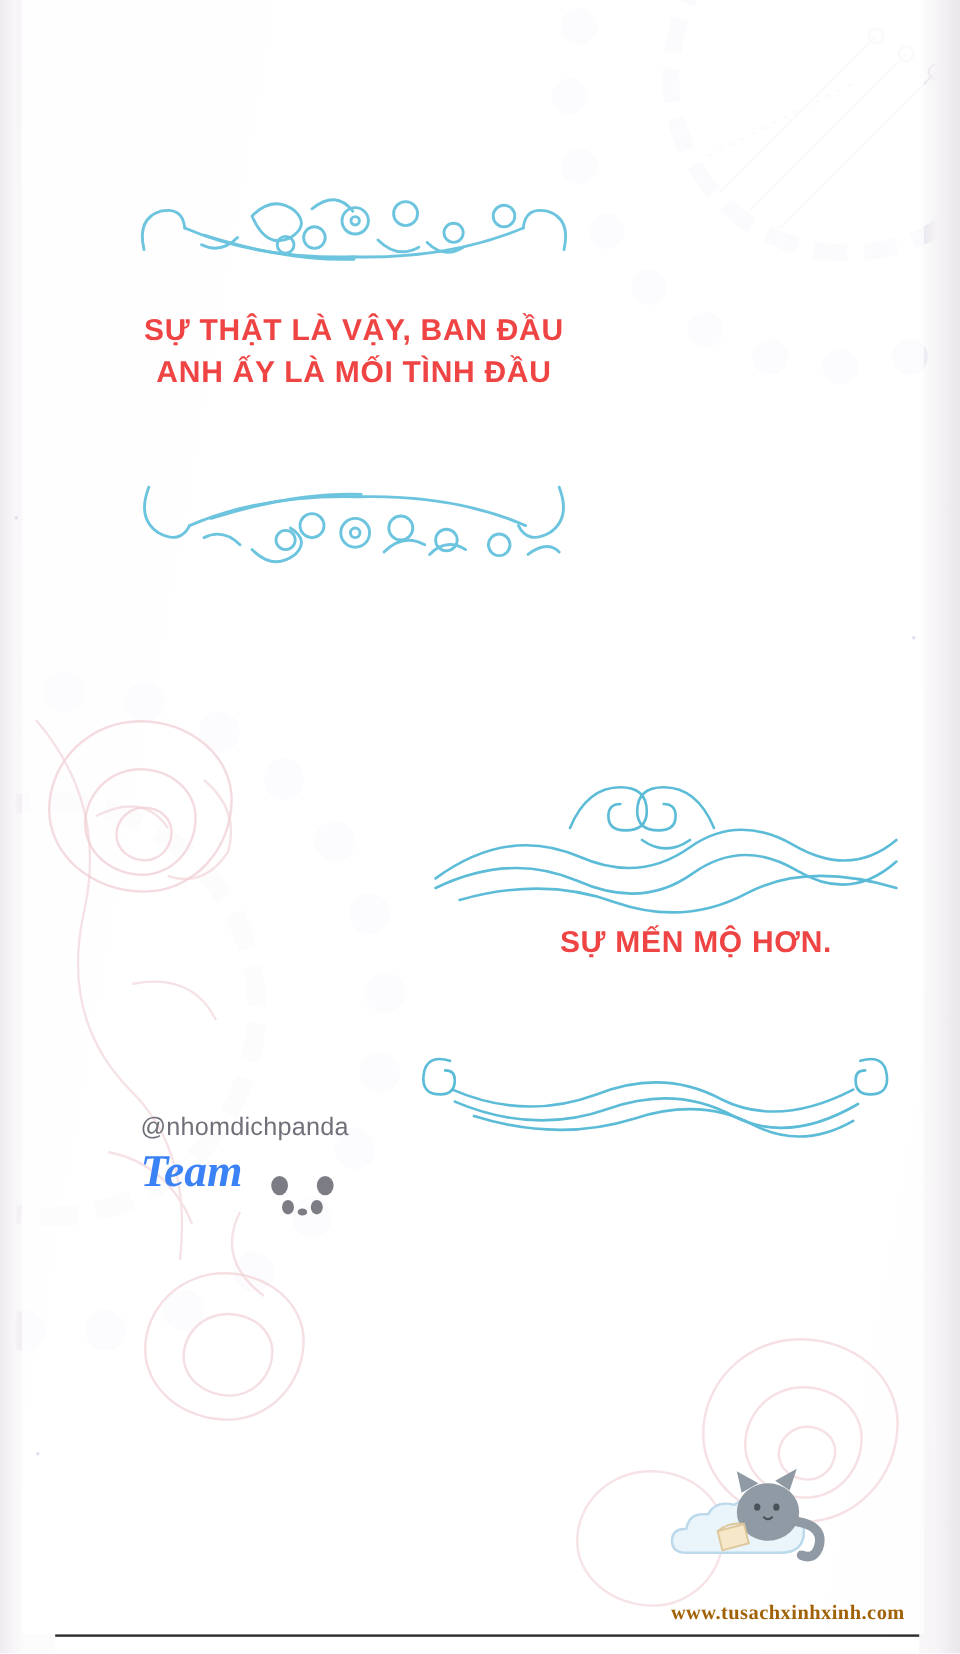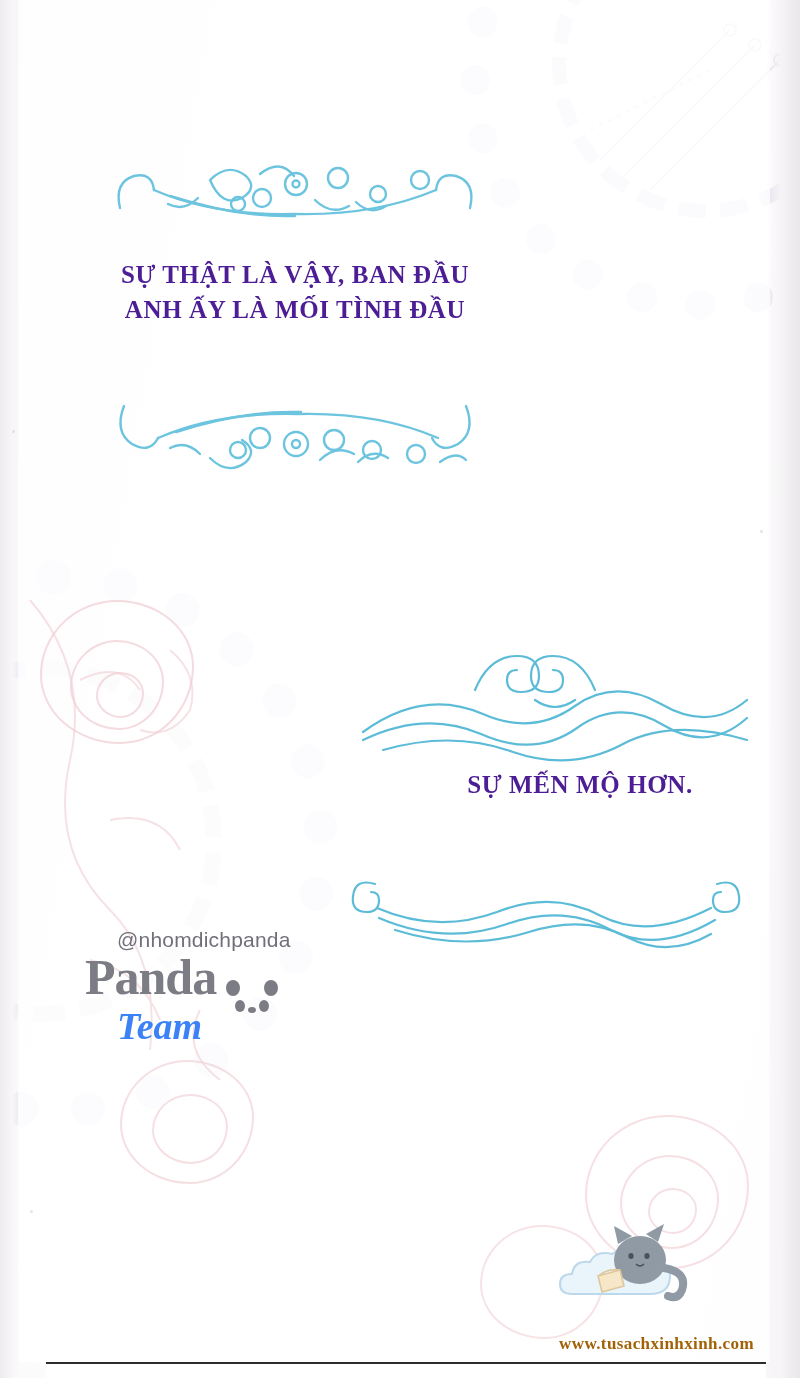--- a/index.html
+++ b/index.html
@@ -105,22 +105,22 @@
   .rose-d { left: 120px; top: 1060px; width: 130px; height: 120px; border-color:#f2d4d8; }
   .rose-e { left: 152px; top: 1094px; width: 72px; height: 66px; border-color:#f2d4d8; }
   .rose-f { left: 585px; top: 1115px; width: 160px; height: 150px; border-color:#f3d6da; }
   .rose-g { left: 620px; top: 1155px; width: 95px; height: 90px; border-color:#f3d6da; }
   .rose-h { left: 648px; top: 1188px; width: 45px; height: 42px; border-color:#f3d6da; }
   .rose-i { left: 480px; top: 1225px; width: 120px; height: 110px; border-color:#f4dade; }
 
   
   .quote {
     position: absolute;
-    color: #4c1d95;
-    font-family: Liberation Serif, serif;
+    color: #ef4444;
+    font-family: Liberation Sans, sans-serif;
     font-weight: bold;
     letter-spacing: 0.6px;
     line-height: 1.38;
     font-size: 25px;
   }
   .quote-1 {
     left: 120px;
     top: 258px;
     width: 350px;
     text-align: center;
@@ -320,21 +320,20 @@
       <path d="M30 18 q-20 -6 -22 12 q-2 16 14 16 q12 0 12 -12 q0 -8 -8 -8"></path>
       <path d="M372 18 q20 -6 22 12 q2 16 -14 16 q-12 0 -12 -12 q0 -8 8 -8"></path>
       <path d="M32 42 q60 26 120 4 q56 -22 104 4 q48 24 110 -8"></path>
       <path d="M34 52 q66 28 128 6 q56 -20 104 6 q46 24 104 -10"></path>
       <path d="M50 64 q70 22 134 2 q56 -18 100 6 q40 20 82 -4"></path>
     </g>
   </svg>
 
   <div class="panda-logo">
     <div class="panda-handle">@nhomdichpanda</div>
-    <div class="panda-word">Panda</div>
     <div class="panda-team">Team</div>
     <svg class="panda-face" viewBox="0 0 58 40">
       <g fill="#7c7c85">
         <ellipse cx="10" cy="8" rx="7" ry="8"></ellipse>
         <ellipse cx="48" cy="8" rx="7" ry="8"></ellipse>
         <ellipse cx="17" cy="26" rx="5" ry="6"></ellipse>
         <ellipse cx="41" cy="26" rx="5" ry="6"></ellipse>
         <ellipse cx="29" cy="30" rx="4" ry="3"></ellipse>
       </g>
     </svg>

